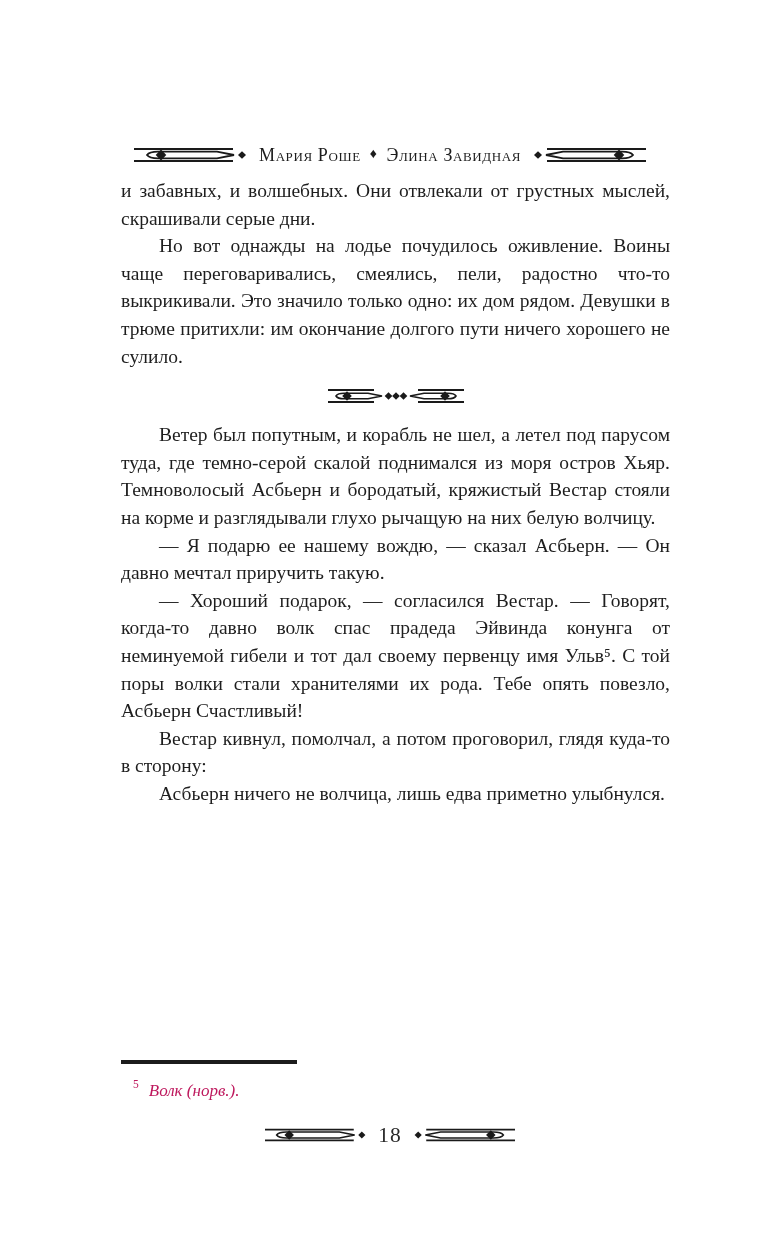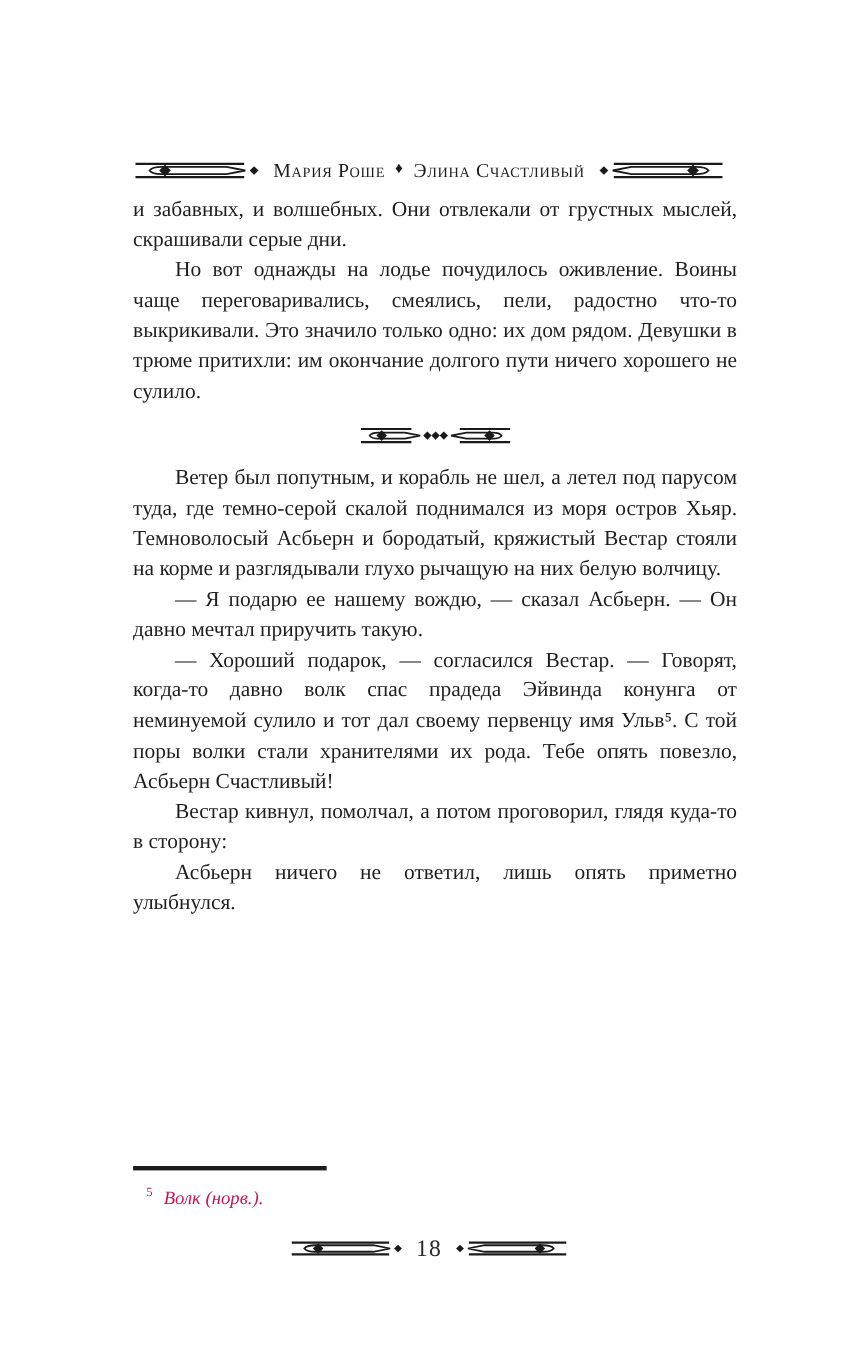--- a/index.html
+++ b/index.html
@@ -126,21 +126,21 @@
         <line x1="0" y1="6" x2="99" y2="6" stroke-width="2.2"></line>
         <line x1="0" y1="18" x2="99" y2="18" stroke-width="2.2"></line>
         <path d="M13,12 C15,9.2 19,8.7 24,8.7 L83,8.7 L100,12 L83,15.3 L24,15.3 C19,15.3 15,14.8 13,12 Z" stroke-width="1.8"></path>
         <polygon points="27,6.6 32.3,12 27,17.4 21.7,12" fill="#1a1a1a" stroke="none"></polygon>
         <polygon points="108,8.2 112,12 108,15.8 104,12" fill="#1a1a1a" stroke="none"></polygon>
       </g>
     </svg>
     <div class="head-title">
       <span>Мария Роше</span>
       <span class="head-diamond">♦</span>
-      <span>Элина Счастливый</span>
+      <span>Элина Завидная</span>
     </div>
     <svg class="orn" width="116" height="24" viewBox="0 0 116 24" aria-hidden="true">
       <use href="#orn-arrow" transform="translate(116,0) scale(-1,1)"></use>
     </svg>
   </header>
 
   <main class="body-text">
     <p class="para">и забавных, и волшебных. Они отвлекали от грустных мыслей, скрашивали серые дни.</p>
     <p class="para indent">Но вот однажды на лодье почудилось оживление. Воины чаще переговаривались, смеялись, пели, радостно что-то выкрикивали. Это значило только одно: их дом рядом. Девушки в трюме притихли: им окончание долгого пути ничего хорошего не сулило.</p>
 
@@ -154,23 +154,23 @@
         </g>
         <polygon points="60.5,7.2 64.3,11 60.5,14.8 56.7,11" fill="#1a1a1a"></polygon>
         <polygon points="68,7.2 71.8,11 68,14.8 64.2,11" fill="#1a1a1a"></polygon>
         <polygon points="75.5,7.2 79.3,11 75.5,14.8 71.7,11" fill="#1a1a1a"></polygon>
         <use href="#sb-left" transform="translate(136,0) scale(-1,1)"></use>
       </svg>
     </div>
 
     <p class="para indent">Ветер был попутным, и корабль не шел, а летел под парусом туда, где темно-серой скалой поднимался из моря остров Хьяр. Темноволосый Асбьерн и бородатый, кряжистый Вестар стояли на корме и разглядывали глухо рычащую на них белую волчицу.</p>
     <p class="para indent">— Я подарю ее нашему вождю, — сказал Асбьерн. — Он давно мечтал приручить такую.</p>
-    <p class="para indent">— Хороший подарок, — согласился Вестар. — Говорят, когда-то давно волк спас прадеда Эйвинда конунга от неминуемой сулило и тот дал своему первенцу имя Ульв⁵. С той поры волки стали хранителями их рода. Тебе опять повезло, Асбьерн Счастливый!</p>
+    <p class="para indent">— Хороший подарок, — согласился Вестар. — Говорят, когда-то давно волк спас прадеда Эйвинда конунга от неминуемой гибели и тот дал своему первенцу имя Ульв⁵. С той поры волки стали хранителями их рода. Тебе опять повезло, Асбьерн Счастливый!</p>
     <p class="para indent">Вестар кивнул, помолчал, а потом проговорил, глядя куда-то в сторону:</p>
-    <p class="para indent">Асбьерн ничего не ответил, лишь опять приметно улыбнулся.</p>
+    <p class="para indent">Асбьерн ничего не волчица, лишь едва приметно улыбнулся.</p>
   </main>
 
   <div class="footnote-block">
     <div class="footnote-rule"></div>
     <p class="footnote-line">
       <sup class="footnote-marker">5</sup><span>Волк (норв.).</span>
     </p>
   </div>
 
   <footer class="page-footer">

